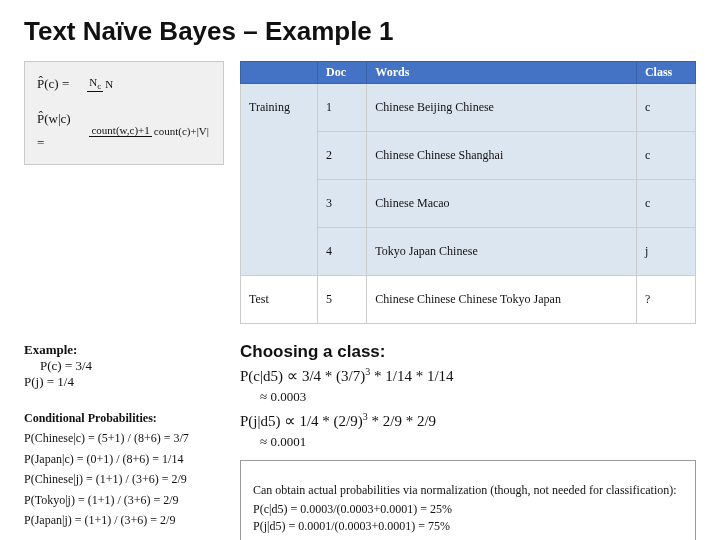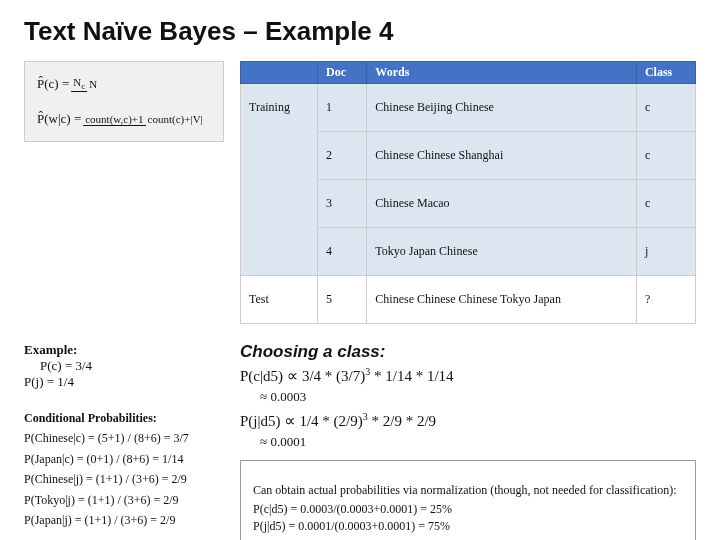--- a/index.html
+++ b/index.html
@@ -33,21 +33,21 @@
       background: #f0f0f0;
       border: 1px solid #ccc;
       padding: 8px 12px;
       margin-bottom: 12px;
       font-size: 13px;
       line-height: 1.8;
     }
     .formula-line {
       display: flex;
       align-items: center;
-      gap: 2px;
+      gap: 18px;
       margin: 2px 0;
     }
     .frac {
       display: inline-flex;
       flex-direction: row;
       align-items: center;
       vertical-align: middle;
       font-size: 11px;
       line-height: 1.1;
     }
@@ -98,21 +98,20 @@
 
     
     .choosing-box {
       margin-bottom: 10px;
     }
     .choosing-box h2 {
       font-size: 17px;
       font-weight: bold;
       font-family: Arial, sans-serif;
       margin-bottom: 4px;
-      font-style: italic;
     }
     .choosing-box .approx {
       font-size: 13px;
       margin-left: 20px;
       margin-bottom: 6px;
     }
 
     .can-obtain-box {
       border: 1px solid #999;
       padding: 22px 12px;
@@ -139,21 +138,21 @@
     }
     .bottom-right {
       flex: 1;
     }
 
     sup { font-size: 10px; }
   </style>
 </head>
 <body>
 
-<h1>Text Naïve Bayes – Example 4</h1>
+<h1>Text Naïve Bayes – Example 1</h1>
 
 <div class="main-layout">
 
   <div class="left-col">
     <div class="formula-box">
       <div class="formula-line">
         <span>P̂(c) =</span>
         <span class="frac">
           <span class="num">N<sub>c</sub></span>
           <span class="den">N</span>

